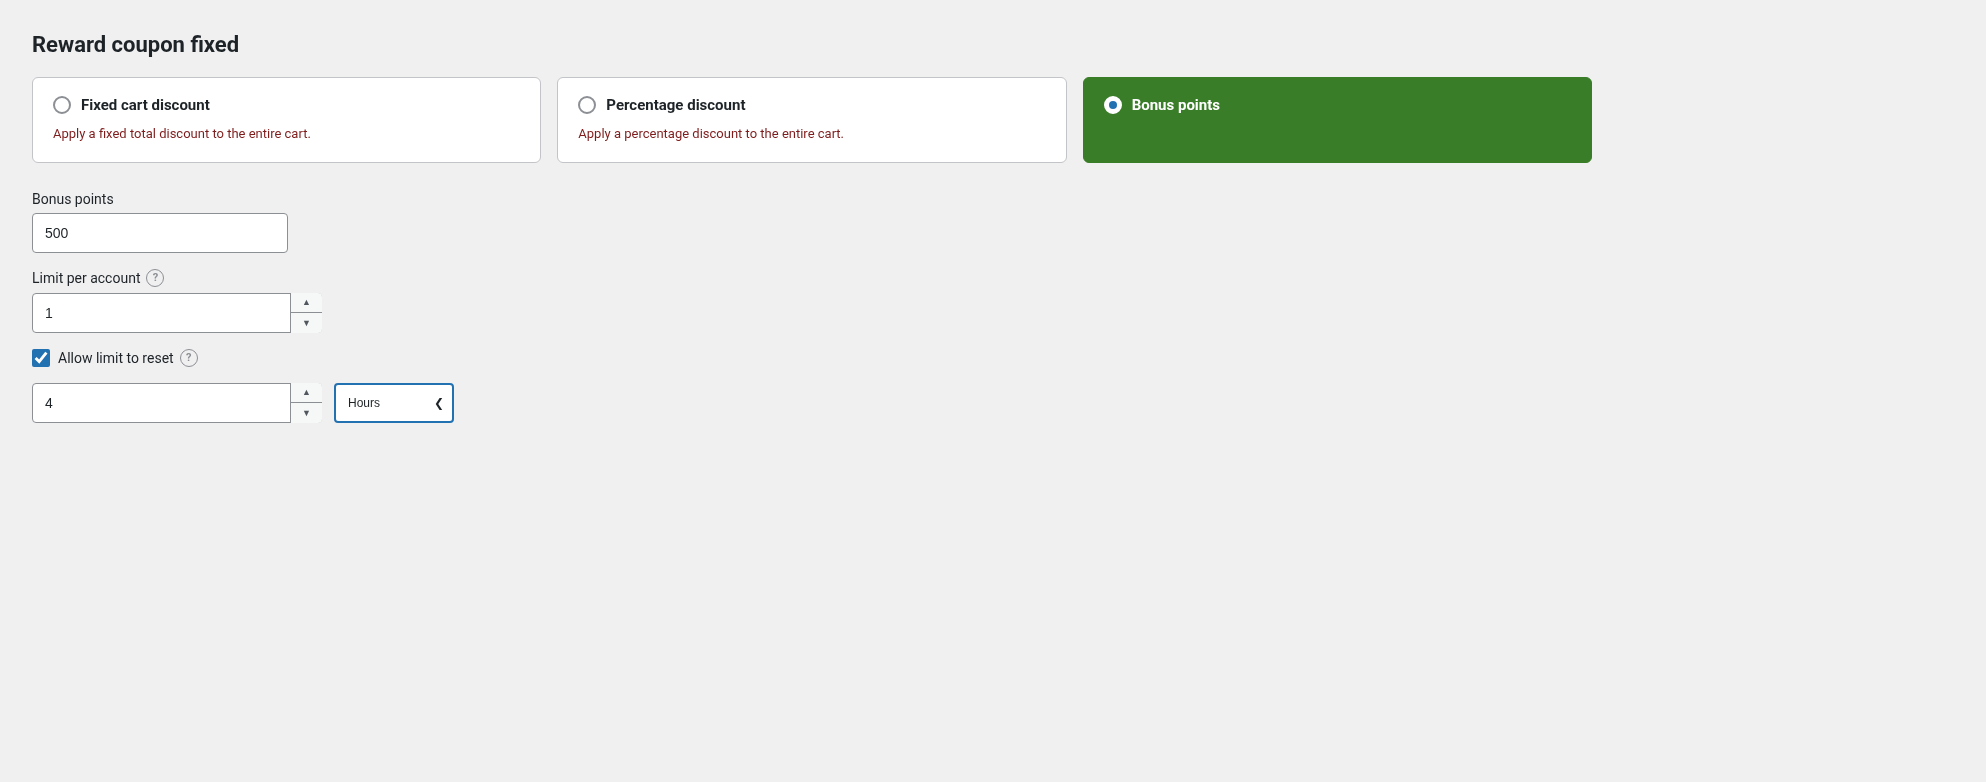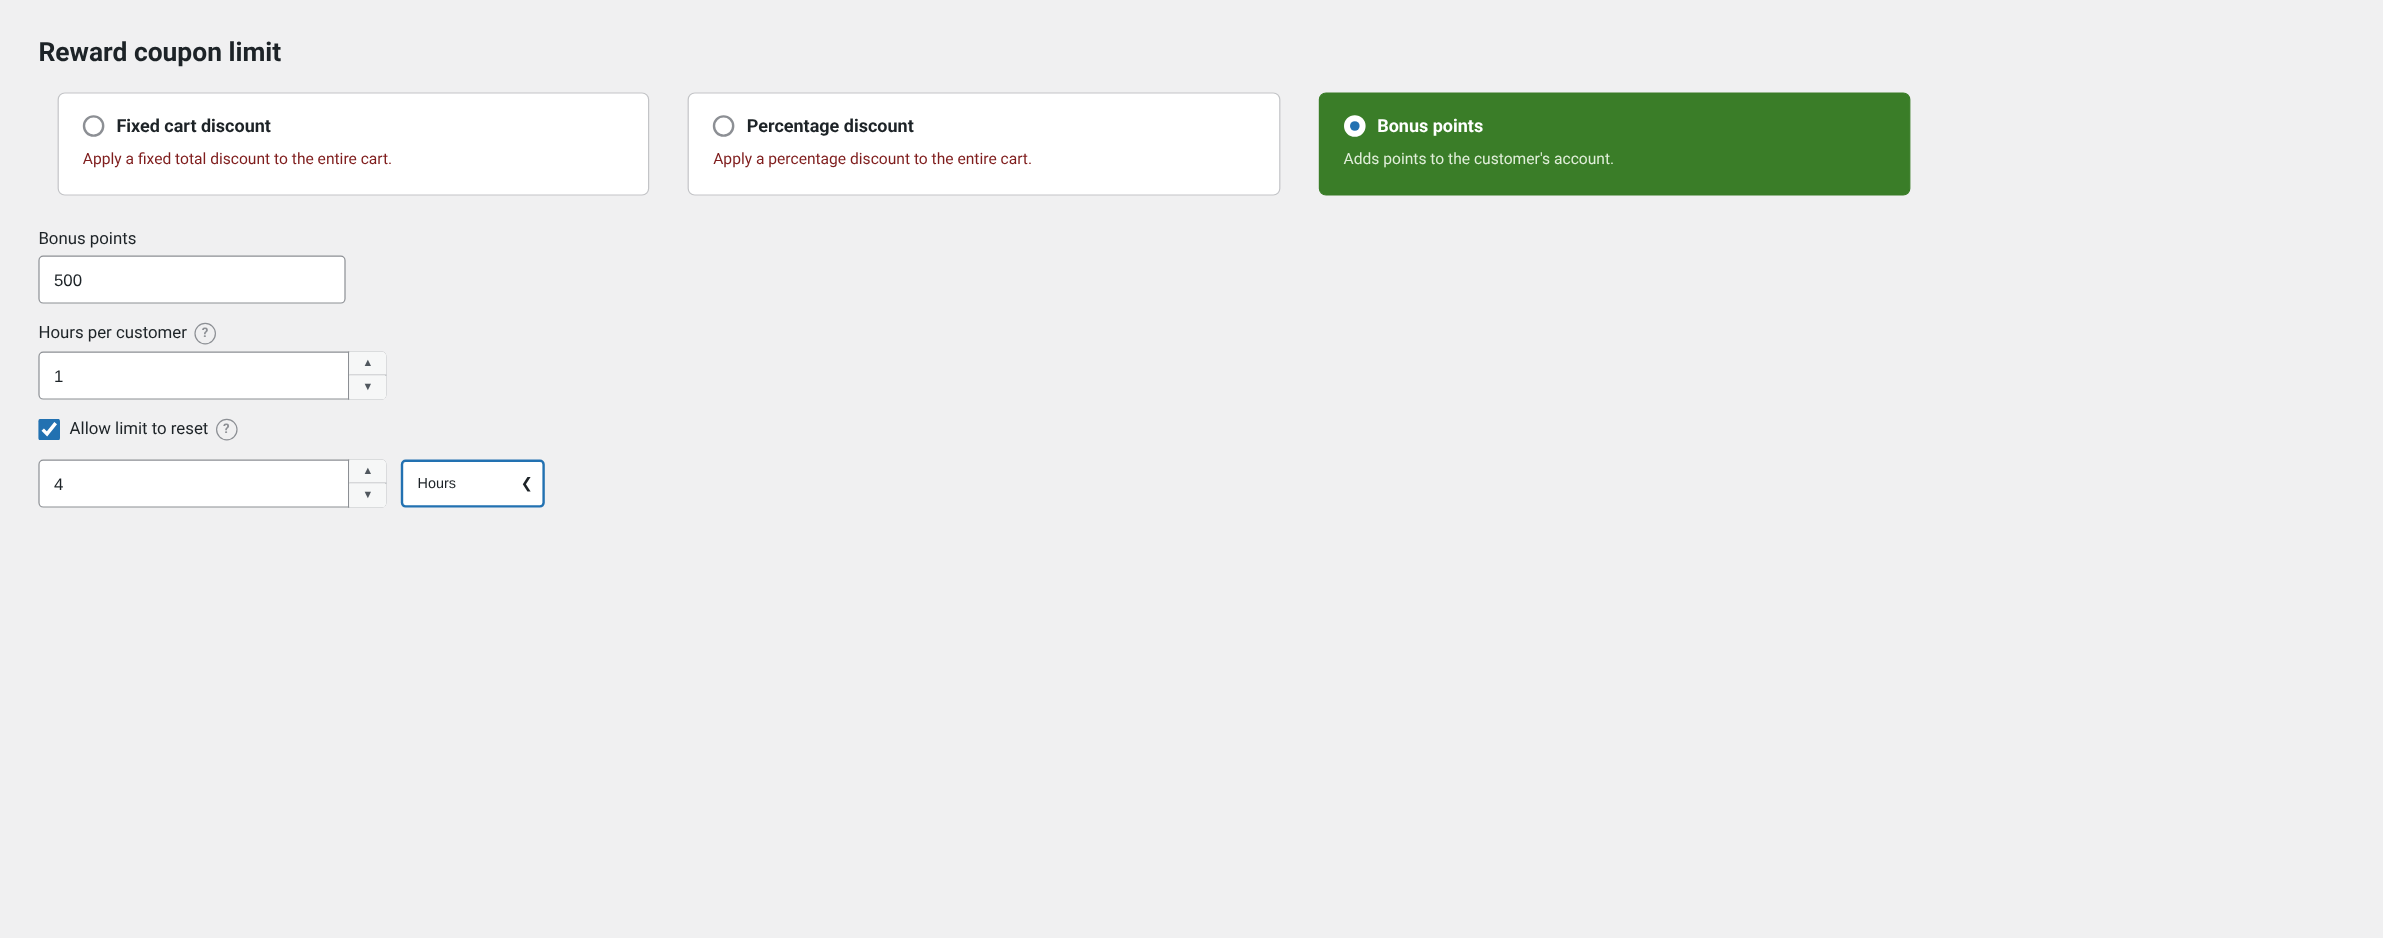--- a/index.html
+++ b/index.html
@@ -36,21 +36,20 @@
       margin-bottom: 28px;
     }
 
     .card {
       flex: 1;
       background: #ffffff;
       border: 1.5px solid #c3c4c7;
       border-radius: 6px;
       padding: 18px 20px;
       cursor: pointer;
-      margin-left: 16px;
     }
 
     .card.selected {
       background: #3a7d28;
       border-color: #3a7d28;
     }
 
     .card-header {
       display: flex;
       align-items: center;
@@ -264,21 +263,21 @@
       pointer-events: none;
       color: #1d2327;
       font-size: 12px;
     }
   </style>
 </head>
 <body>
 
 <div class="page-container">
 
-  <h1 class="page-title">Reward coupon limit</h1>
+  <h1 class="page-title">Reward coupon fixed</h1>
 
   <div class="card-grid">
 
     <div class="card">
       <div class="card-header">
         <div class="radio-circle"></div>
         <span class="card-title">Fixed cart discount</span>
       </div>
       <p class="card-description">Apply a fixed total discount to the entire cart.</p>
     </div>
@@ -290,35 +289,34 @@
       </div>
       <p class="card-description">Apply a percentage discount to the entire cart.</p>
     </div>
 
 
     <div class="card selected">
       <div class="card-header">
         <div class="radio-circle checked"></div>
         <span class="card-title">Bonus points</span>
       </div>
-      <p class="card-description">Adds points to the customer's account.</p>
     </div>
 
   </div>
 
   <div class="form-section">
 
     <div class="field-group">
       <label class="field-label">Bonus points</label>
       <input type="text" class="text-input" value="500" style="">
     </div>
 
     <div class="field-group">
       <div class="field-label">
-        <span>Hours per customer</span>
+        <span>Limit per account</span>
         <span class="help-icon">?</span>
       </div>
       <div class="spinner-wrapper">
         <input type="number" class="spinner-input" value="1" style="">
         <div class="spinner-arrows">
           <div class="spinner-arrow">▲</div>
           <div class="spinner-arrow">▼</div>
         </div>
       </div>
     </div>

